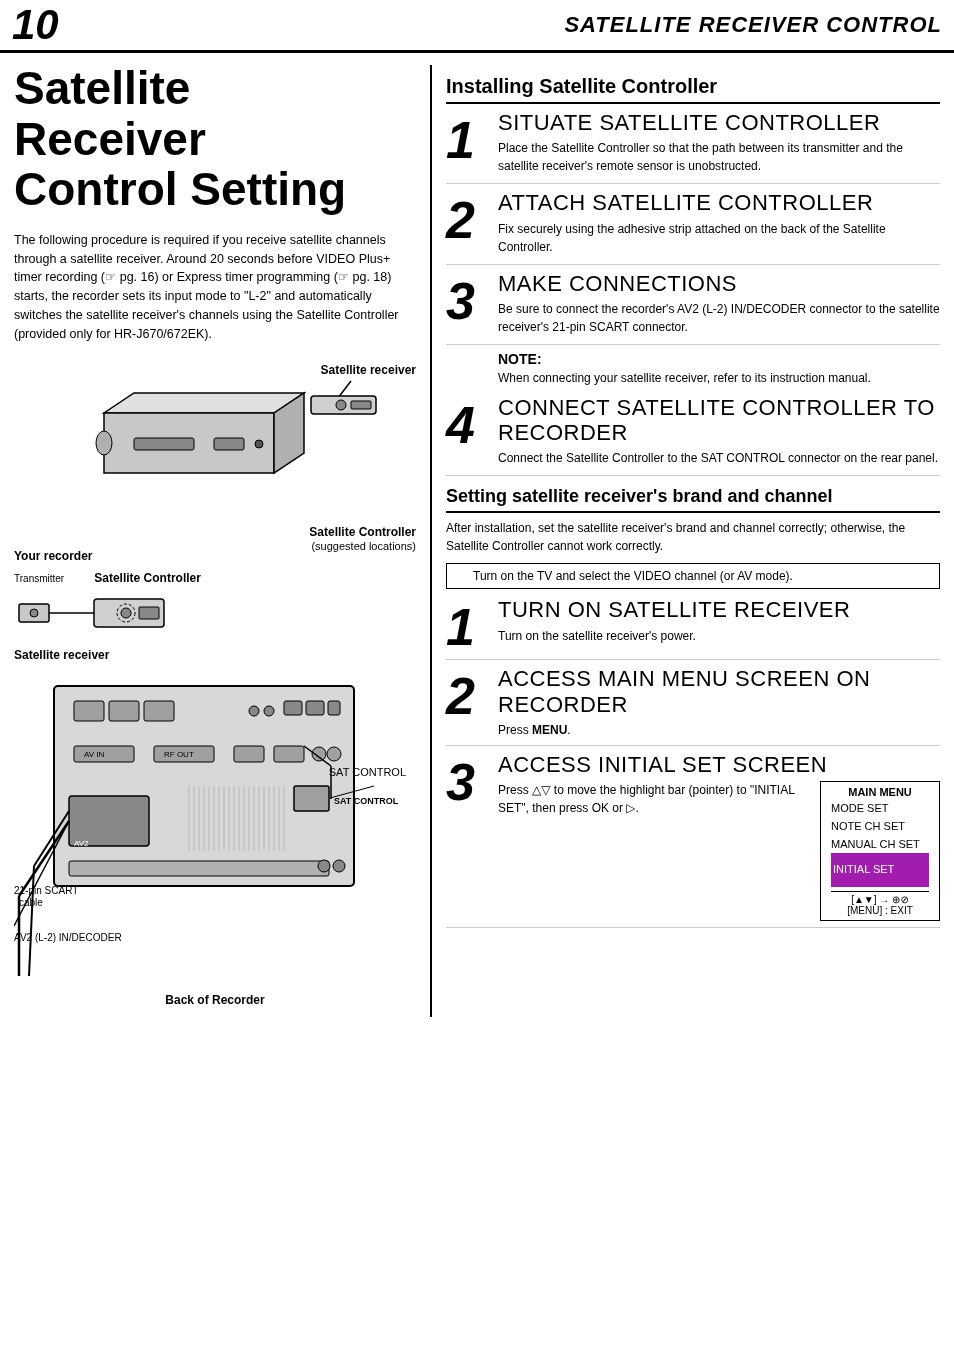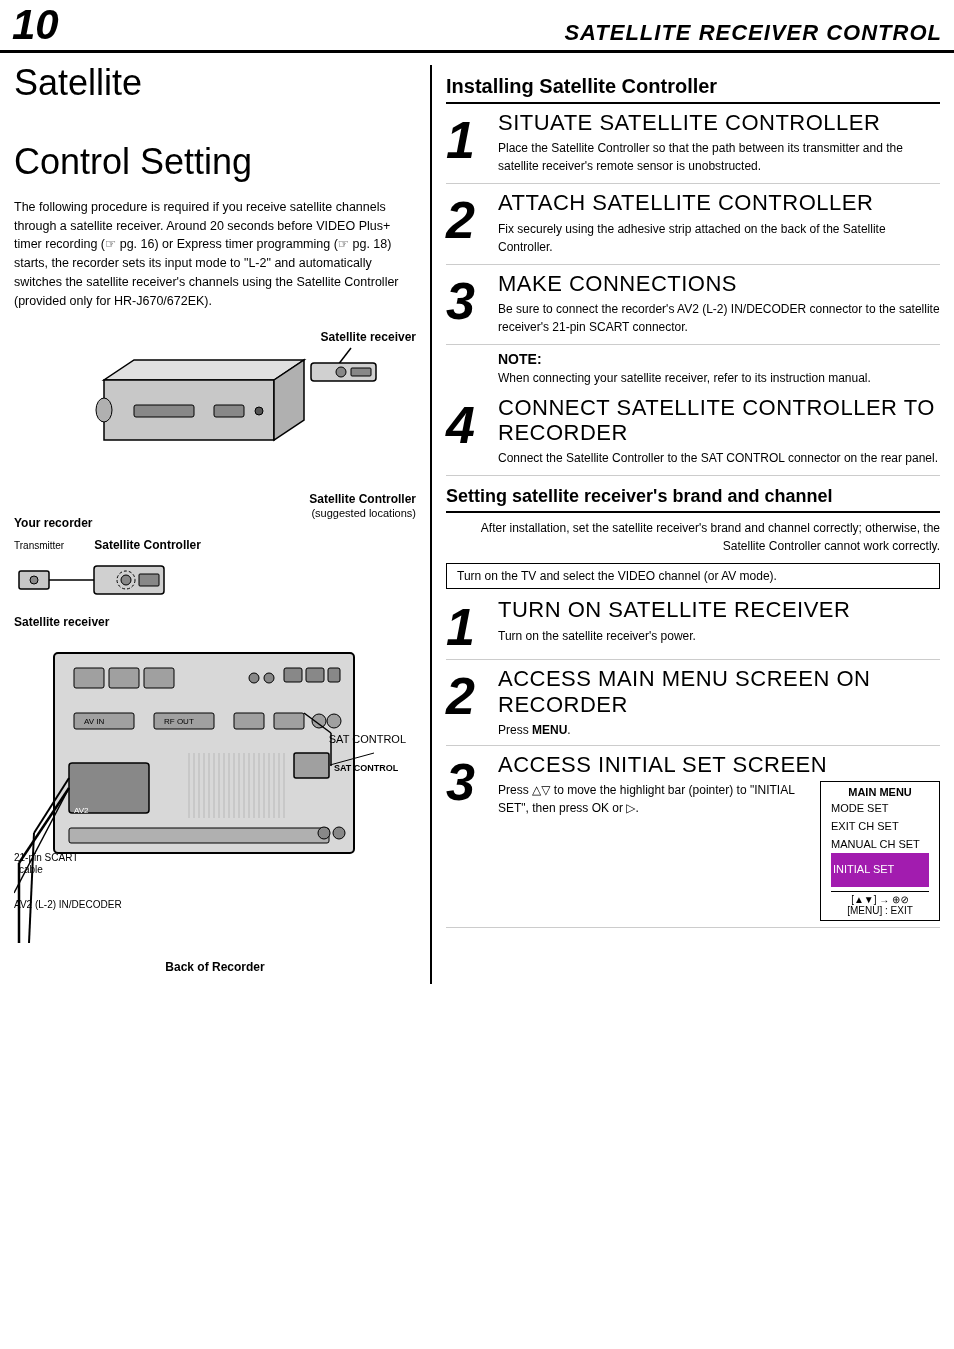--- a/index.html
+++ b/index.html
@@ -8,21 +8,21 @@
       min-height: 1349px;
       background: #fff;
       font-family: Arial, Helvetica, sans-serif;
       font-size: 13px;
       color: #000;
     }
 
     
     .page-header {
       display: flex;
-      align-items: flex-end;
+      align-items: center;
       justify-content: space-between;
       padding: 4px 12px 4px 12px;
       border-bottom: 3px solid #000;
     }
     .page-number {
       font-size: 42px;
       font-weight: bold;
       font-style: italic;
       line-height: 1;
     }
@@ -41,22 +41,22 @@
     }
 
     
     .left-col {
       width: 430px;
       padding: 10px 14px;
       flex-shrink: 0;
     }
 
     .section-title-large {
-      font-size: 36px;
-      font-weight: normal;
+      font-size: 46px;
+      font-weight: bold;
       line-height: 1.1;
       margin-bottom: 16px;
     }
 
     .intro-text {
       font-size: 12.5px;
       line-height: 1.5;
       margin-bottom: 20px;
     }
 
@@ -146,26 +146,25 @@
       font-weight: bold;
       margin-bottom: 6px;
       border-bottom: 2px solid #000;
       padding-bottom: 4px;
     }
 
     .setting-intro {
       font-size: 12px;
       line-height: 1.5;
       margin-bottom: 8px;
-      text-align: right;
     }
 
     .tv-instruction-box {
       border: 1px solid #000;
-      padding: 5px 10px;
+      padding: 5px 26px;
       font-size: 12px;
       margin-bottom: 8px;
       display: inline-block;
       width: 100%;
     }
 
     
     .setting-step-block {
       display: flex;
       align-items: flex-start;
@@ -226,21 +225,21 @@
 <div class="page-header">
   <span class="page-number">10</span>
   <span class="page-title-header">SATELLITE RECEIVER CONTROL</span>
 </div>
 
 <div class="main-content">
 
   <div class="left-col">
     <div class="section-title-large">
       <span>Satellite</span><br>
-      <br>
+      <span>Receiver</span><br>
       <span>Control Setting</span>
     </div>
 
     <p class="intro-text">The following procedure is required if you receive satellite channels through a satellite receiver. Around 20 seconds before VIDEO Plus+ timer recording (☞ pg. 16) or Express timer programming (☞ pg. 18) starts, the recorder sets its input mode to "L-2" and automatically switches the satellite receiver's channels using the Satellite Controller (provided only for HR-J670/672EK).</p>
 
     <div class="diagram-area">
       <div style="position:relative; height:200px;">
 
         <div style="position:absolute; right:0; top:0; font-size:12px; font-weight:bold; text-align:right;">Satellite receiver</div>
 
@@ -455,21 +454,21 @@
       <div class="setting-step-block">
         <div class="step-number">3</div>
         <div class="step-content">
           <div class="step-heading">ACCESS INITIAL SET SCREEN</div>
           <div class="step3-content">
             <div class="step3-text">Press △▽ to move the highlight bar (pointer) to "INITIAL SET", then press OK or ▷.</div>
 
             <div class="menu-box">
               <div class="menu-box-title">MAIN MENU</div>
               <div class="menu-box-item">MODE SET</div>
-              <div class="menu-box-item">EXIT CH SET</div>
+              <div class="menu-box-item">NOTE CH SET</div>
               <div class="menu-box-item">MANUAL CH SET</div>
               <div class="menu-box-item highlighted">INITIAL SET</div>
               <div class="menu-footer">
                 [▲▼] → ⊕⊘<br>[MENU] : EXIT
               </div>
             </div>
           </div>
         </div>
       </div>
     </div>

